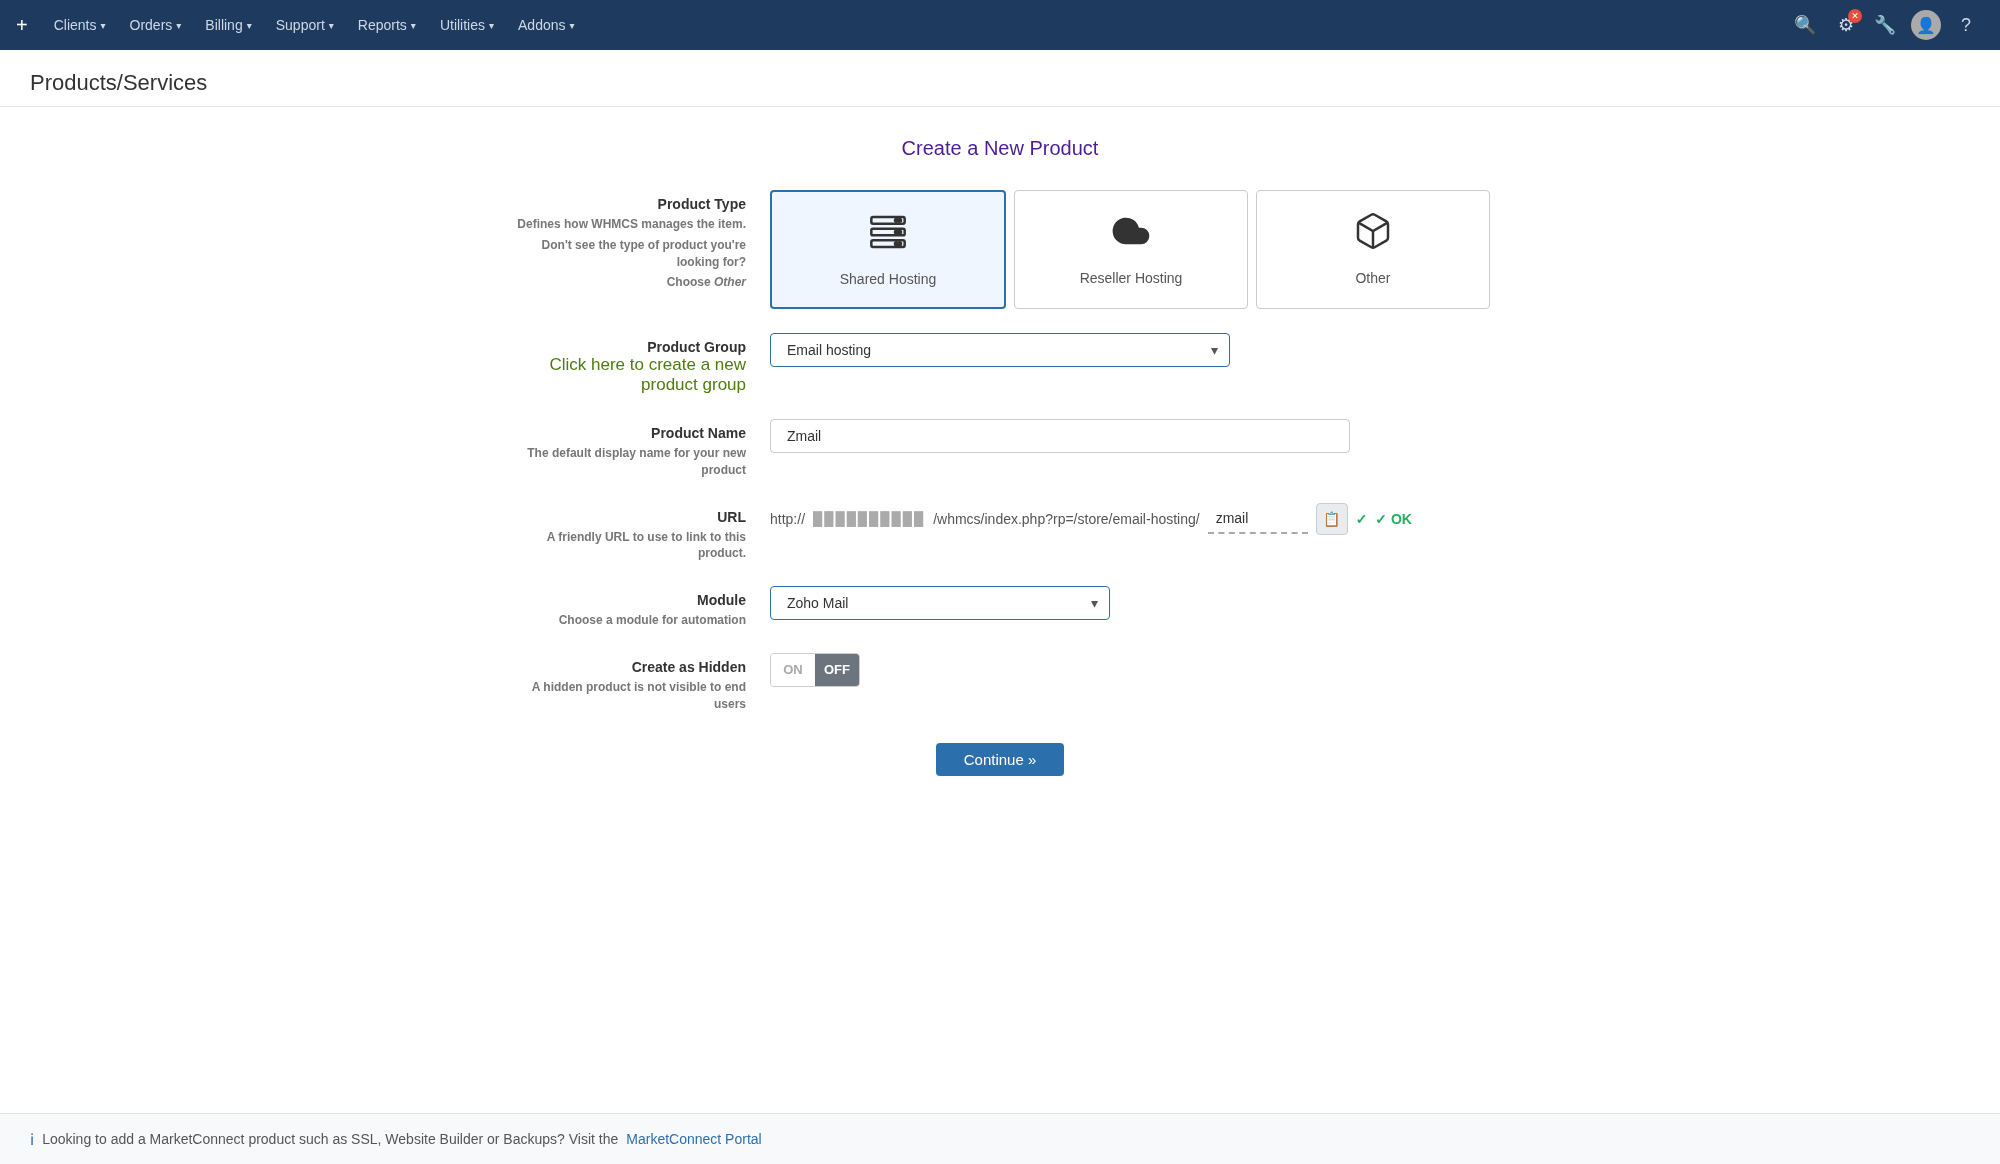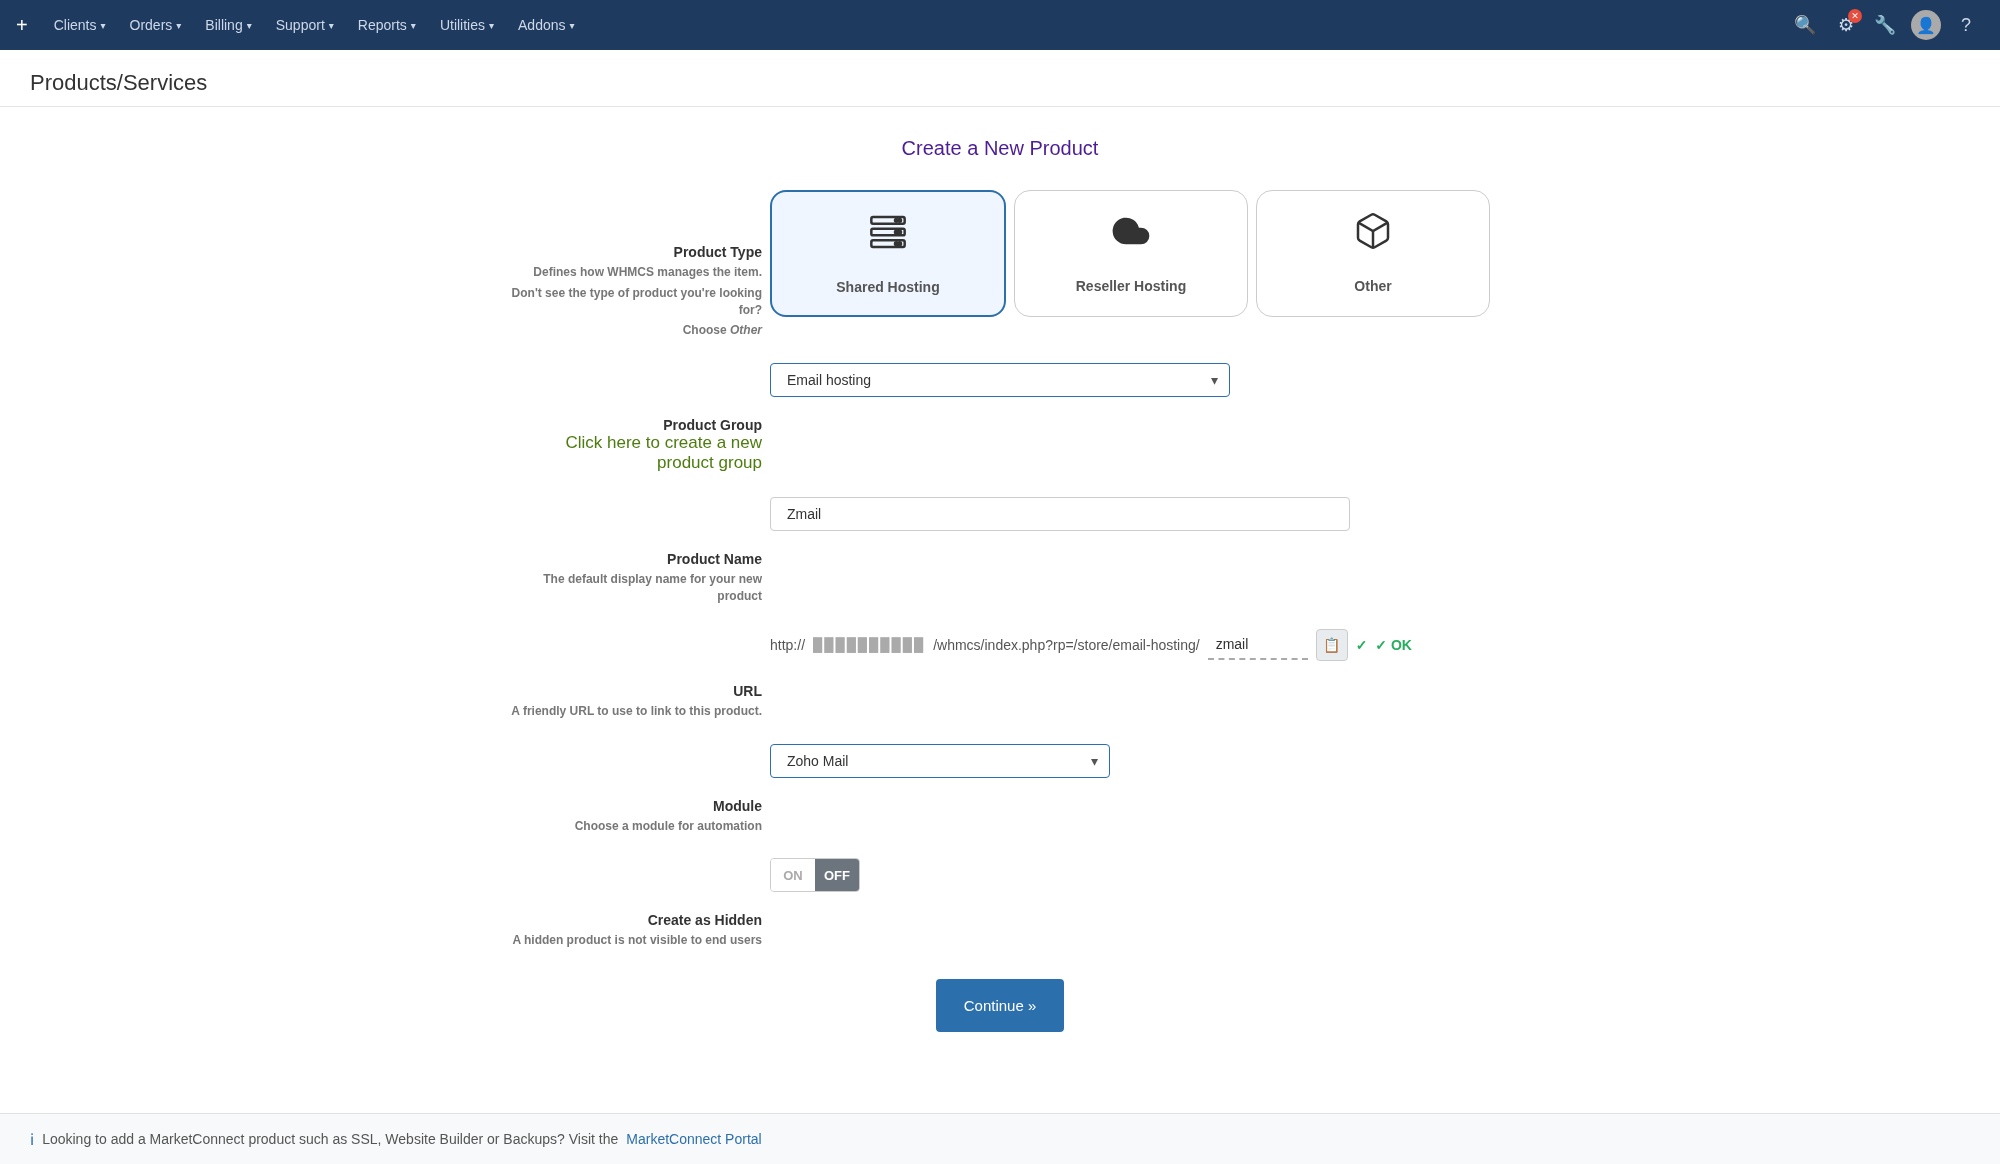--- a/index.html
+++ b/index.html
@@ -96,23 +96,22 @@
     
     .form-row {
       display: flex;
       align-items: flex-start;
       margin-bottom: 24px;
     }
     .form-label-col {
       width: 260px;
       min-width: 260px;
       text-align: right;
-      padding-right: 8px;
+      padding-right: 24px;
       padding-top: 6px;
-      margin-top: 48px;
     }
     .form-label-col .label-main {
       font-weight: 700;
       font-size: 14px;
       color: #333;
       display: block;
     }
     .form-label-col .label-sub {
       font-size: 12px;
       color: #777;
@@ -131,35 +130,34 @@
       flex: 1;
     }
 
     
     .product-type-grid {
       display: flex;
       gap: 8px;
     }
     .product-type-card {
       border: 1px solid #ccc;
-      border-radius: 16px;
+      border-radius: 4px;
       padding: 20px 16px;
       min-width: 140px;
       flex: 1;
       text-align: center;
       cursor: pointer;
       background: #fff;
       display: flex;
       flex-direction: column;
       align-items: center;
-      gap: 18px;
+      gap: 10px;
       color: #555;
       font-size: 14px;
       transition: border-color 0.15s;
-      font-weight: bold;
     }
     .product-type-card.selected {
       border: 2px solid #2c6fad;
       background: #f0f6ff;
     }
     .card-icon { font-size: 36px; color: #333; }
 
     
     .form-select, .form-input {
       width: 100%;
@@ -284,21 +282,21 @@
       background: #6c757d;
       color: #fff;
       font-size: 13px;
       font-weight: 600;
     }
 
     
     .btn-continue {
       display: block;
       margin: 30px auto 0;
-      padding: 18px 28px;
+      padding: 8px 28px;
       background: #2c6fad;
       color: #fff;
       border: none;
       border-radius: 4px;
       font-size: 15px;
       cursor: pointer;
       font-weight: 500;
     }
 
     

